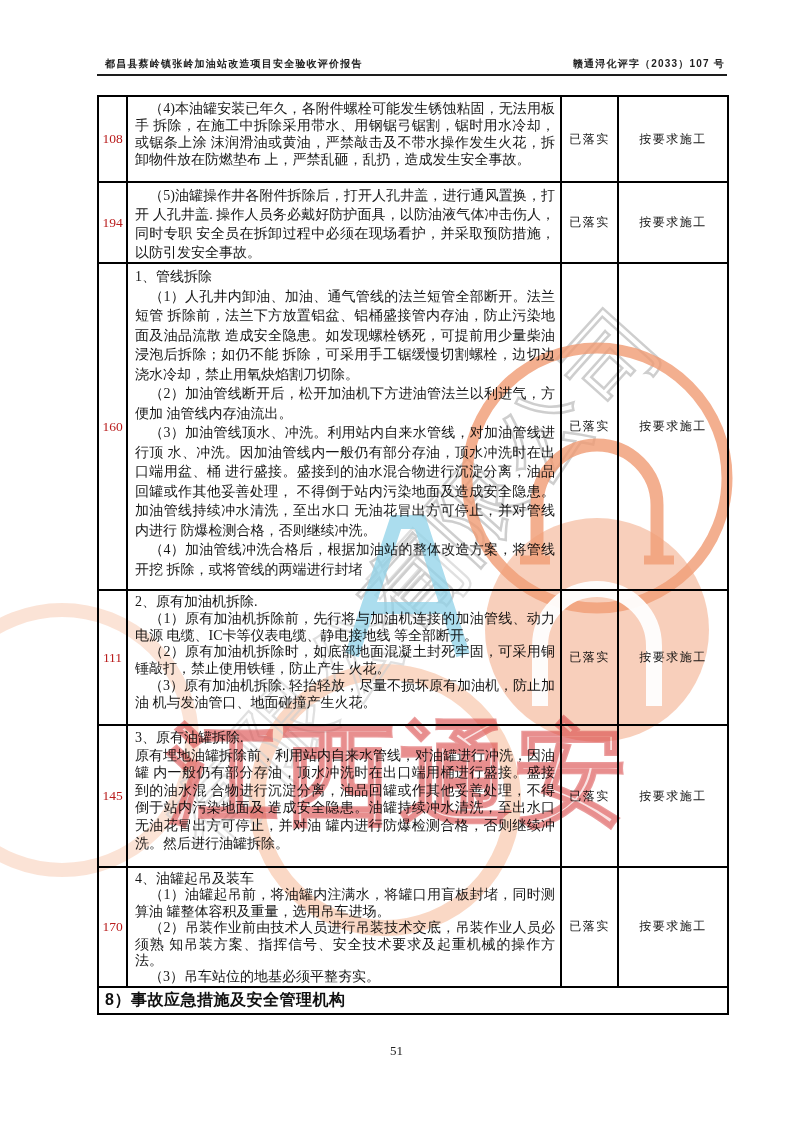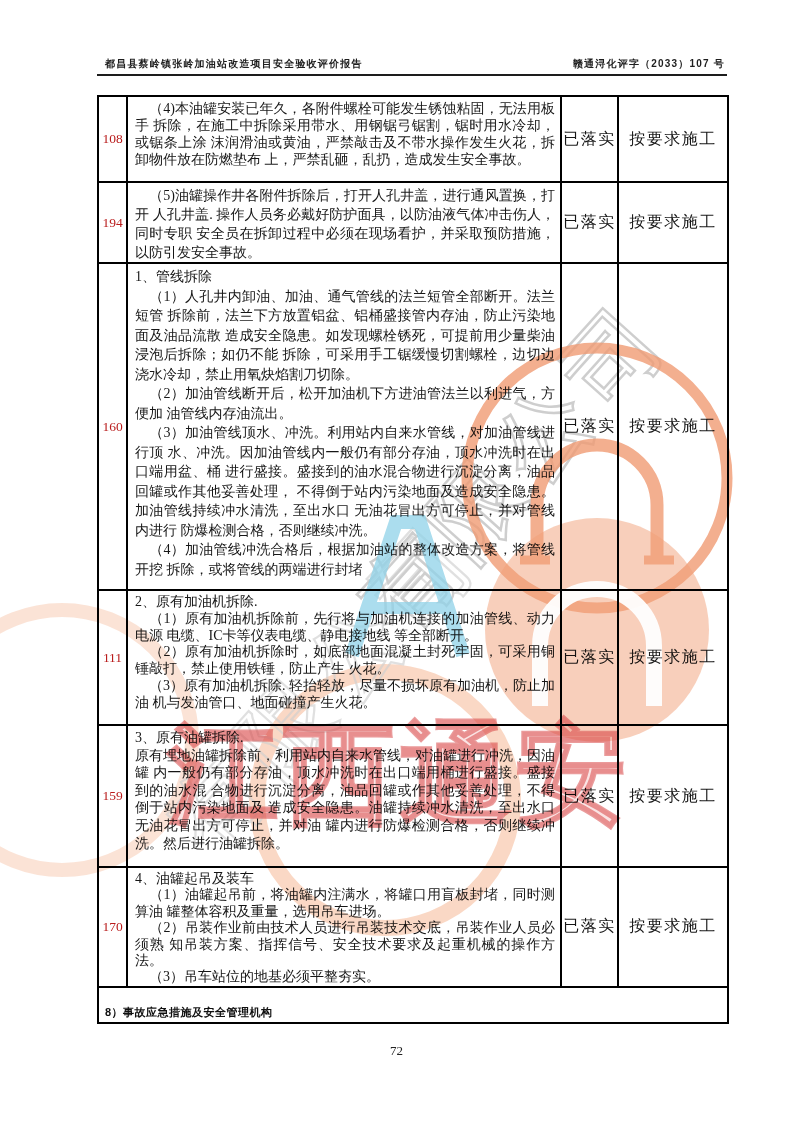--- a/index.html
+++ b/index.html
@@ -27,32 +27,32 @@
   }
   table.main td{border:2px solid #000000;}
   td.no{
     text-align:center;vertical-align:middle;font-size:13.5px;color:#b91c1c;
   }
   td.content{
     vertical-align:top;padding:3px 5px 0 7px;font-size:14px;color:#161616;
     text-align:justify;white-space:pre-line;overflow:hidden;
   }
   td.status,td.action{
-    text-align:center;vertical-align:middle;font-size:16px;letter-spacing:1.5px;color:#161616;
+    text-align:center;vertical-align:middle;font-size:12px;letter-spacing:1.5px;color:#161616;
   }
   tr.r108{height:86px;} tr.r108 td.content{line-height:17px;}
   tr.r109{height:77px;} tr.r109 td.content{line-height:19px;}
   tr.r110{height:327px;} tr.r110 td.content{line-height:19.5px;}
   tr.r111{height:135px;} tr.r111 td.content{line-height:16.8px;}
   tr.r112{height:142px;} tr.r112 td.content{line-height:17.6px;}
   tr.r113{height:116px;} tr.r113 td.content{line-height:16.4px;}
   tr.sectionRow{height:27px;}
   td.section{
     font-family:"Liberation Sans","DejaVu Sans",sans-serif;font-weight:bold;
-    font-size:11px;padding:17px 4px 2px 6px;vertical-align:middle;color:#101010;
+    font-size:16px;padding:2px 4px 2px 6px;vertical-align:middle;color:#101010;
     letter-spacing:0.5px;
   }
   
   .page-number{
     position:absolute;left:0;top:1043px;width:793px;text-align:center;
     font-size:13px;color:#222;
   }
   
   svg.watermark{
     position:absolute;left:0;top:0;width:793px;height:1122px;
@@ -103,21 +103,21 @@
       <tr class="r111">
         <td class="no">111</td>
         <td class="content">2、原有加油机拆除.
 　（1）原有加油机拆除前，先行将与加油机连接的加油管线、动力电源 电缆、IC卡等仪表电缆、静电接地线 等全部断开。
 　（2）原有加油机拆除时，如底部地面混凝土封死牢固，可采用铜锤敲打，禁止使用铁锤，防止产生 火花。
 　（3）原有加油机拆除. 轻抬轻放，尽量不损坏原有加油机，防止加油 机与发油管口、地面碰撞产生火花。</td>
         <td class="status">已落实</td>
         <td class="action">按要求施工</td>
       </tr>
       <tr class="r112">
-        <td class="no">159</td>
+        <td class="no">145</td>
         <td class="content">3、原有油罐拆除.
 原有埋地油罐拆除前，利用站内自来水管线，对油罐进行冲洗，因油罐 内一般仍有部分存油，顶水冲洗时在出口端用桶进行盛接。盛接到的油水混 合物进行沉淀分离，油品回罐或作其他妥善处理，不得倒于站内污染地面及 造成安全隐患。油罐持续冲水清洗，至出水口无油花冒出方可停止，并对油 罐内进行防爆检测合格，否则继续冲洗。然后进行油罐拆除。</td>
         <td class="status">已落实</td>
         <td class="action">按要求施工</td>
       </tr>
       <tr class="r113">
         <td class="no">170</td>
         <td class="content">4、油罐起吊及装车
 　（1）油罐起吊前，将油罐内注满水，将罐口用盲板封堵，同时测算油 罐整体容积及重量，选用吊车进场。
 　（2）吊装作业前由技术人员进行吊装技术交底，吊装作业人员必须熟 知吊装方案、指挥信号、安全技术要求及起重机械的操作方法。
@@ -152,15 +152,15 @@
     </g>
 
     <g>
       <circle cx="597" cy="630" r="112" fill="#f2a078" opacity="0.5"></circle>
       <path d="M 540 706 L 540 646 A 57 57 0 0 1 654 646 L 654 706" fill="none" stroke="#ffffff" stroke-width="16" opacity="0.95"></path>
     </g>
 
     <text x="168" y="812" font-size="110" font-weight="bold" letter-spacing="6" fill="#e05252" fill-opacity="0.16" stroke="#d84848" stroke-width="2.5" stroke-opacity="0.55" font-family="Liberation Serif, serif">江西通安</text>
   </svg>
 
-  <div class="page-number">72</div>
+  <div class="page-number">51</div>
 
 </div>
 
 </body></html>

